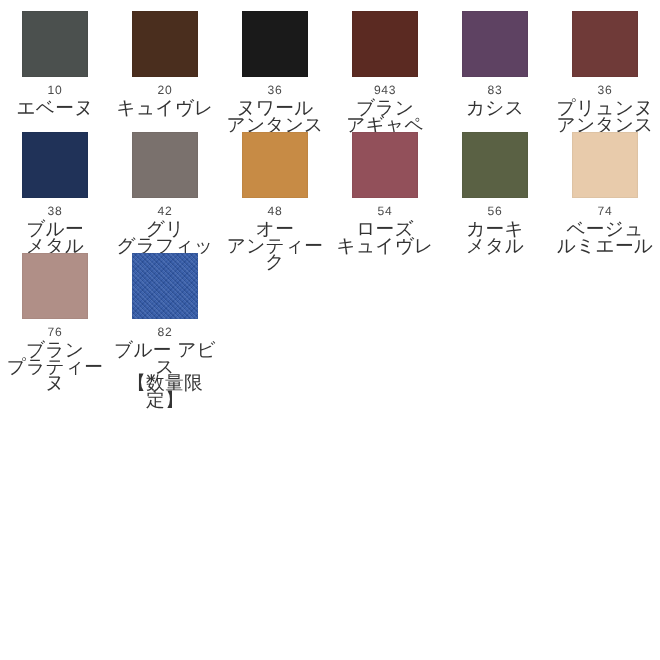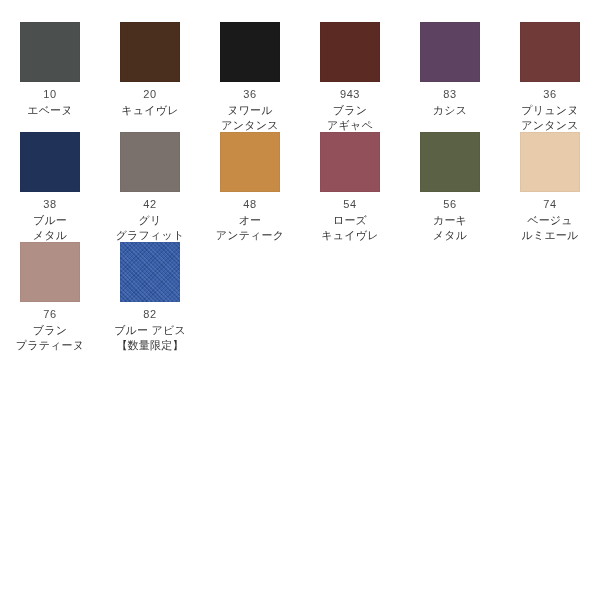--- a/index.html
+++ b/index.html
@@ -20,21 +20,21 @@
   #color-chart {
     position: relative;
     width: 600px;
     height: 600px;
     background: #ffffff;
   }
 
   .swatch-grid {
     position: absolute;
     left: 0;
-    top: 12px;
+    top: 0;
     width: 600px;
     display: grid;
     grid-template-columns: repeat(6, 100px);
     grid-auto-rows: 110px;
     justify-items: center;
     align-items: start;
   }
 
   .swatch-cell {
     width: 100px;
@@ -75,21 +75,21 @@
     margin-top: 6px;
     font-size: 11px;
     line-height: 13px;
     letter-spacing: 0.6px;
     color: #4a4a4a;
     text-align: center;
   }
 
   .swatch-name {
     margin-top: 2px;
-    font-size: 11px;
+    font-size: 17px;
     line-height: 15px;
     text-align: center;
     color: #333333;
     white-space: pre-line;
     letter-spacing: 0.2px;
   }
 </style>
 </head>
 <body>
 

